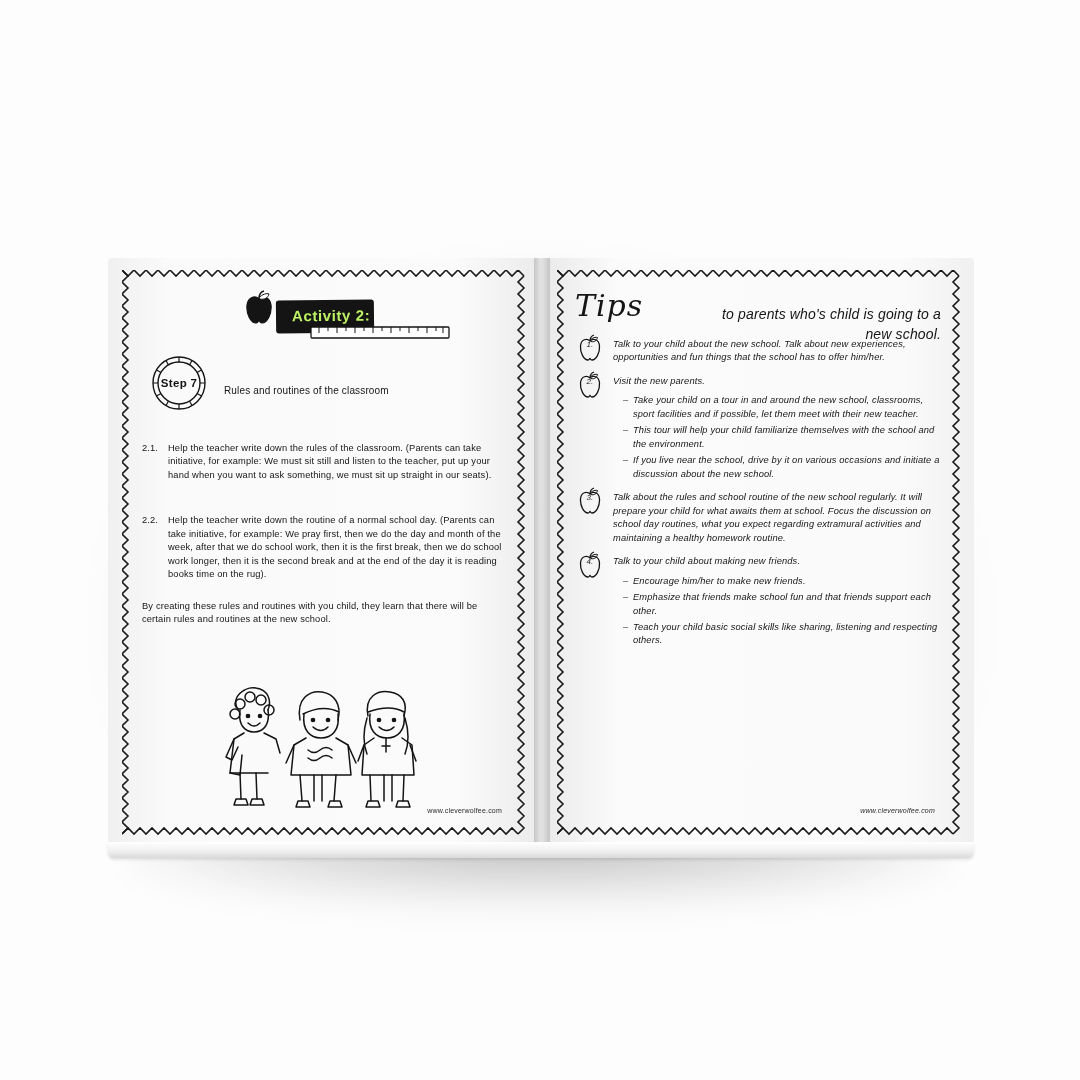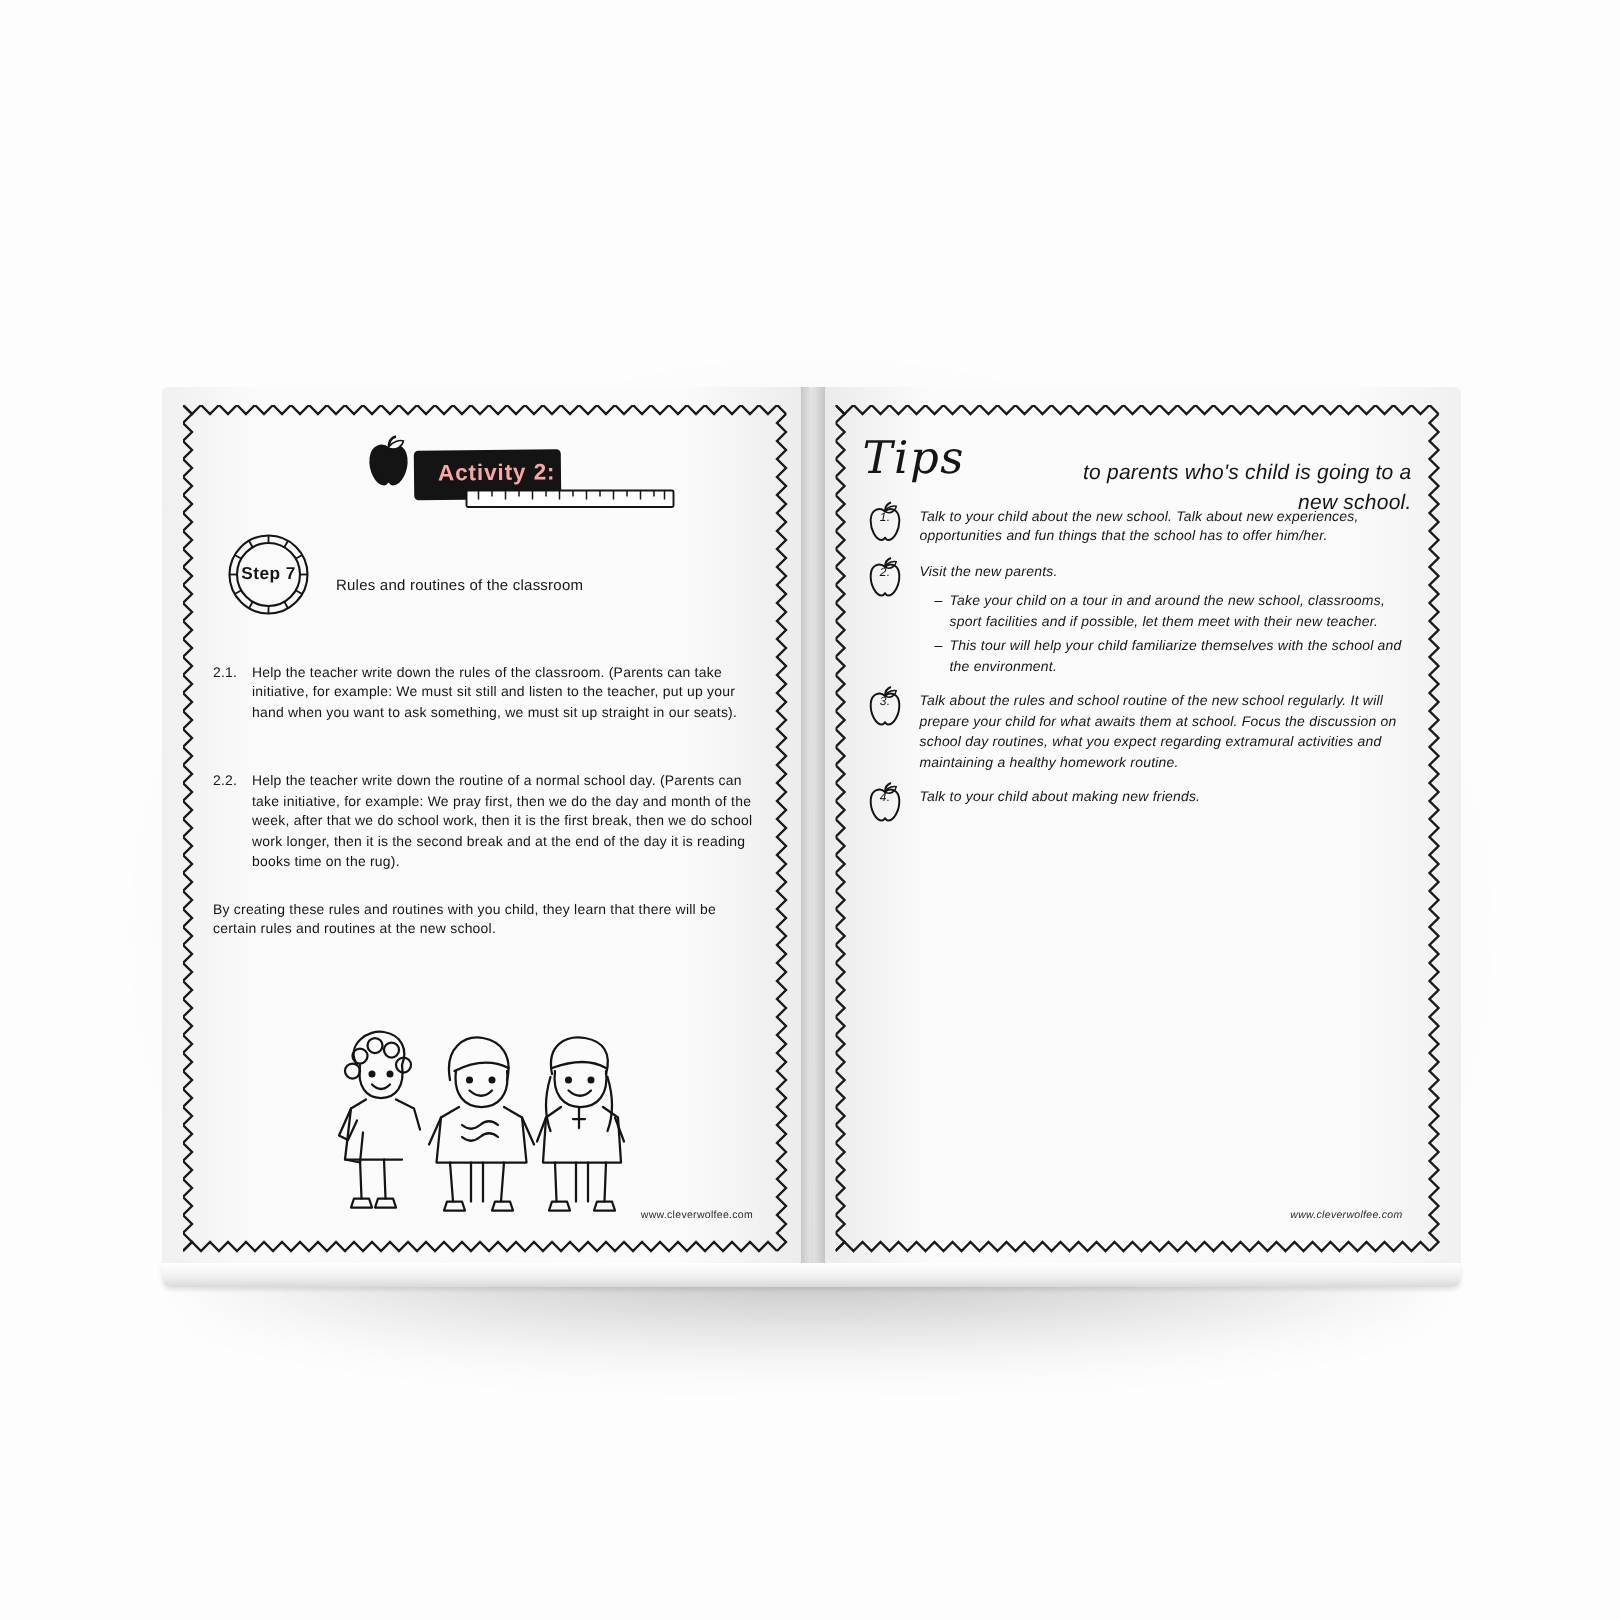--- a/index.html
+++ b/index.html
@@ -113,21 +113,21 @@
     left: 100px;
     top: 2px;
     width: 34px;
     height: 36px;
   }
   .banner {
     position: absolute;
     left: 134px;
     top: 12px;
     background: #141414;
-    color: #fca5a5;
+    color: #bef264;
     padding: 5px 4px 6px 16px;
     border-radius: 3px;
     font-size: 15px;
     font-weight: 600;
     letter-spacing: 0.6px;
     transform: rotate(-0.6deg);
   }
   .ruler {
     position: absolute;
     left: 168px;
@@ -434,20 +434,21 @@
               <path d="M13 7 C10 4, 4 5, 3.5 12 C3 19, 7 26, 11 26 C12.5 26, 12.5 24.5, 13 24.5 C13.5 24.5, 13.5 26, 15 26 C19 26, 23 19, 22.5 12 C22 5, 16 4, 13 7 Z" fill="none" stroke="#141414" stroke-width="1.3"></path>
               <path d="M13 7 C13 4, 14 2, 17 1" fill="none" stroke="#141414" stroke-width="1.3"></path>
               <path d="M13 6.5 C15 3.5, 19 3, 20.5 3.5 C20 6.5, 17 8.5, 14 7.5 Z" fill="none" stroke="#141414" stroke-width="1"></path>
             </svg>
             <div class="n">2.</div>
           </div>
           <div>Visit the new parents.</div>
           <ul class="bullets">
             <li>Take your child on a tour in and around the new school, classrooms, sport facilities and if possible, let them meet with their new teacher.</li>
             <li>This tour will help your child familiarize themselves with the school and the environment.</li>
+            <li>If you live near the school, drive by it on various occasions and initiate a discussion about the new school.</li>
           </ul>
         </div>
 
         <div class="tip">
           <div class="apple-num">
             <svg viewBox="0 0 26 28" width="26" height="28">
               <path d="M13 7 C10 4, 4 5, 3.5 12 C3 19, 7 26, 11 26 C12.5 26, 12.5 24.5, 13 24.5 C13.5 24.5, 13.5 26, 15 26 C19 26, 23 19, 22.5 12 C22 5, 16 4, 13 7 Z" fill="none" stroke="#141414" stroke-width="1.3"></path>
               <path d="M13 7 C13 4, 14 2, 17 1" fill="none" stroke="#141414" stroke-width="1.3"></path>
               <path d="M13 6.5 C15 3.5, 19 3, 20.5 3.5 C20 6.5, 17 8.5, 14 7.5 Z" fill="none" stroke="#141414" stroke-width="1"></path>
             </svg>
@@ -459,20 +460,25 @@
         <div class="tip">
           <div class="apple-num">
             <svg viewBox="0 0 26 28" width="26" height="28">
               <path d="M13 7 C10 4, 4 5, 3.5 12 C3 19, 7 26, 11 26 C12.5 26, 12.5 24.5, 13 24.5 C13.5 24.5, 13.5 26, 15 26 C19 26, 23 19, 22.5 12 C22 5, 16 4, 13 7 Z" fill="none" stroke="#141414" stroke-width="1.3"></path>
               <path d="M13 7 C13 4, 14 2, 17 1" fill="none" stroke="#141414" stroke-width="1.3"></path>
               <path d="M13 6.5 C15 3.5, 19 3, 20.5 3.5 C20 6.5, 17 8.5, 14 7.5 Z" fill="none" stroke="#141414" stroke-width="1"></path>
             </svg>
             <div class="n">4.</div>
           </div>
           <div>Talk to your child about making new friends.</div>
+          <ul class="bullets">
+            <li>Encourage him/her to make new friends.</li>
+            <li>Emphasize that friends make school fun and that friends support each other.</li>
+            <li>Teach your child basic social skills like sharing, listening and respecting others.</li>
+          </ul>
         </div>
 
         <div class="url">www.cleverwolfee.com</div>
       </div>
     </div>
 
     <div class="spine"></div>
     <div class="page-stack"></div>
   </div>
 </div>

